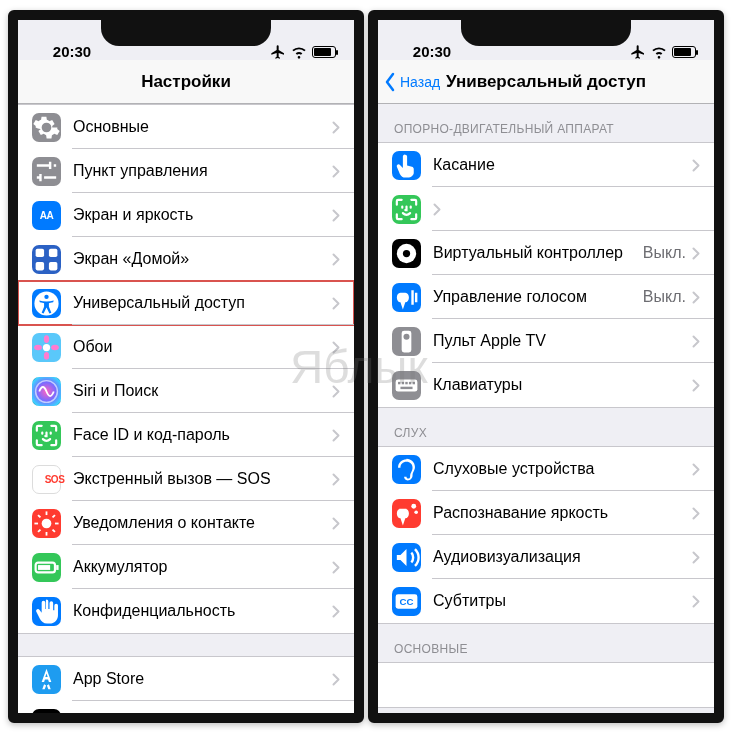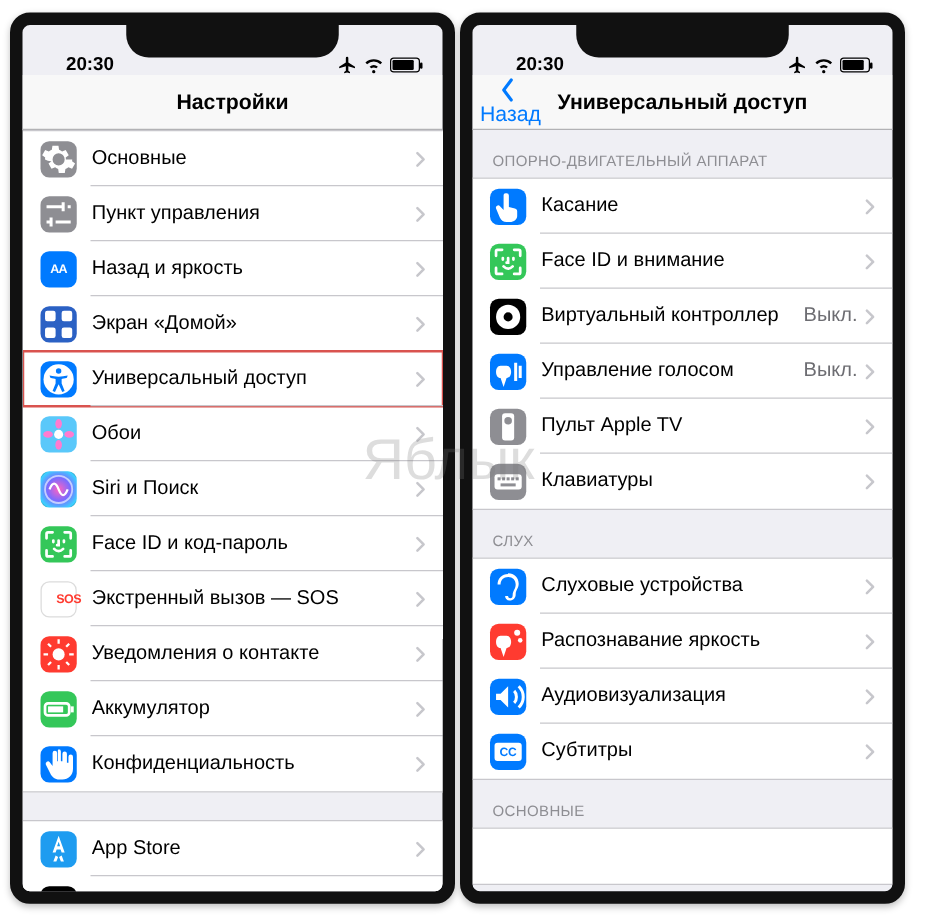--- a/index.html
+++ b/index.html
@@ -9,34 +9,34 @@
     --ios-text:#000;
     --ios-text-secondary:#6d6d72;
     --ios-header-gray:#8e8e93;
     --highlight-border:#d9534f;
     --row-h:44px;
     --icon-size:29px;
   }
   *{box-sizing:border-box;margin:0;padding:0;font-family:-apple-system,BlinkMacSystemFont,"Helvetica Neue",Arial,sans-serif;-webkit-font-smoothing:antialiased;}
   body{background:#fff;width:740px;height:733px;position:relative;}
   .stage{display:flex;gap:4px;padding:10px 8px;}
-  .phone{width:356px;height:713px;border:10px solid #111;border-radius:16px;background:var(--ios-gray-bg);position:relative;overflow:hidden;box-shadow:0 2px 6px rgba(0,0,0,.25);}
+  .phone{width:356px;height:713px;border:10px solid #111;border-radius:6px;background:var(--ios-gray-bg);position:relative;overflow:hidden;box-shadow:0 2px 6px rgba(0,0,0,.25);}
   .notch{position:absolute;top:0;left:50%;transform:translateX(-50%);width:170px;height:26px;background:#111;border-bottom-left-radius:18px;border-bottom-right-radius:18px;z-index:20;}
   .side-btn{position:absolute;background:#111;border-radius:2px;}
   .side-left-1{left:-12px;top:110px;width:3px;height:28px;}
   .side-left-2{left:-12px;top:160px;width:3px;height:48px;}
   .side-left-3{left:-12px;top:216px;width:3px;height:48px;}
   .side-right{right:-12px;top:170px;width:3px;height:72px;}
   .screen{position:absolute;inset:0;overflow:hidden;}
   .status-bar{height:40px;display:flex;align-items:flex-end;justify-content:space-between;padding:0 18px 0 24px;font-size:15px;font-weight:600;color:#000;}
   .status-left{width:60px;text-align:center;}
   .status-right{display:flex;align-items:center;gap:5px;}
   .nav-bar{height:44px;background:#f8f8f8;border-bottom:1px solid #b2b2b5;display:flex;align-items:center;justify-content:center;position:relative;}
   .nav-title{font-size:17px;font-weight:600;}
-  .nav-back{position:absolute;left:6px;display:flex;align-items:center;color:var(--ios-blue);font-size:17px;flex-direction:column;}
+  .nav-back{position:absolute;left:6px;display:flex;align-items:center;color:var(--ios-blue);font-size:14px;}
   .nav-back svg{width:12px;height:20px;margin-right:4px;}
   .list{overflow-y:auto;height:calc(100% - 84px);}
   .section-header{font-size:12px;letter-spacing:.3px;color:var(--ios-header-gray);text-transform:uppercase;padding:18px 16px 6px;}
   .group{background:#fff;border-top:1px solid var(--ios-separator);border-bottom:1px solid var(--ios-separator);}
   .group+.group{margin-top:22px;}
   .row{height:var(--row-h);display:flex;align-items:center;padding:0 14px;position:relative;}
   .row:not(:last-child)::after{content:"";position:absolute;left:54px;right:0;bottom:0;height:1px;background:var(--ios-separator);}
   .row.highlight{outline:2px solid var(--highlight-border);outline-offset:-1px;z-index:1;}
   .row .icon{width:var(--icon-size);height:var(--icon-size);border-radius:7px;margin-right:12px;display:flex;align-items:center;justify-content:center;flex-shrink:0;color:#fff;font-size:14px;font-weight:700;}
   .row .label{flex:1;font-size:16px;color:var(--ios-text);white-space:nowrap;overflow:hidden;text-overflow:ellipsis;}
@@ -115,21 +115,21 @@
               </div>
               <div class="label">Пункт управления</div>
               <div class="chevron">
                 <svg viewBox="0 0 8 13">
                   <path fill="none" stroke="#c7c7cc" stroke-width="2" stroke-linecap="round" stroke-linejoin="round" d="M1.5 1.5 6.5 6.5l-5 5"></path>
                 </svg>
               </div>
             </div>
             <div class="row">
               <div class="icon ic-blue" style="font-size: 10px; letter-spacing: -0.5px;">AA</div>
-              <div class="label">Назад и яркость</div>
+              <div class="label">Экран и яркость</div>
               <div class="chevron">
                 <svg viewBox="0 0 8 13">
                   <path fill="none" stroke="#c7c7cc" stroke-width="2" stroke-linecap="round" stroke-linejoin="round" d="M1.5 1.5 6.5 6.5l-5 5"></path>
                 </svg>
               </div>
             </div>
             <div class="row">
               <div class="icon ic-darkblue">
                 <svg viewBox="0 0 24 24">
                   <rect x="3" y="3" width="7" height="7" rx="1.5" fill="#fff"></rect>
@@ -339,21 +339,20 @@
                   <path fill="none" stroke="#c7c7cc" stroke-width="2" stroke-linecap="round" stroke-linejoin="round" d="M1.5 1.5 6.5 6.5l-5 5"></path>
                 </svg>
               </div>
             </div>
             <div class="row">
               <div class="icon ic-green">
                 <svg viewBox="0 0 24 24">
                   <path fill="none" stroke="#fff" stroke-width="1.8" stroke-linecap="round" d="M4 8V5a1 1 0 0 1 1-1h3M20 8V5a1 1 0 0 0-1-1h-3M4 16v3a1 1 0 0 0 1 1h3M20 16v3a1 1 0 0 1-1 1h-3M8.5 9.5v1M15.5 9.5v1M12 9.5v3h-1M9 15c1 1 2 1.5 3 1.5s2-.5 3-1.5"></path>
                 </svg>
               </div>
-              <div class="label">Face ID и внимание</div>
               <div class="chevron">
                 <svg viewBox="0 0 8 13">
                   <path fill="none" stroke="#c7c7cc" stroke-width="2" stroke-linecap="round" stroke-linejoin="round" d="M1.5 1.5 6.5 6.5l-5 5"></path>
                 </svg>
               </div>
             </div>
             <div class="row">
               <div class="icon ic-black">
                 <svg viewBox="0 0 24 24">
                   <circle cx="12" cy="12" r="8" fill="#fff"></circle>

